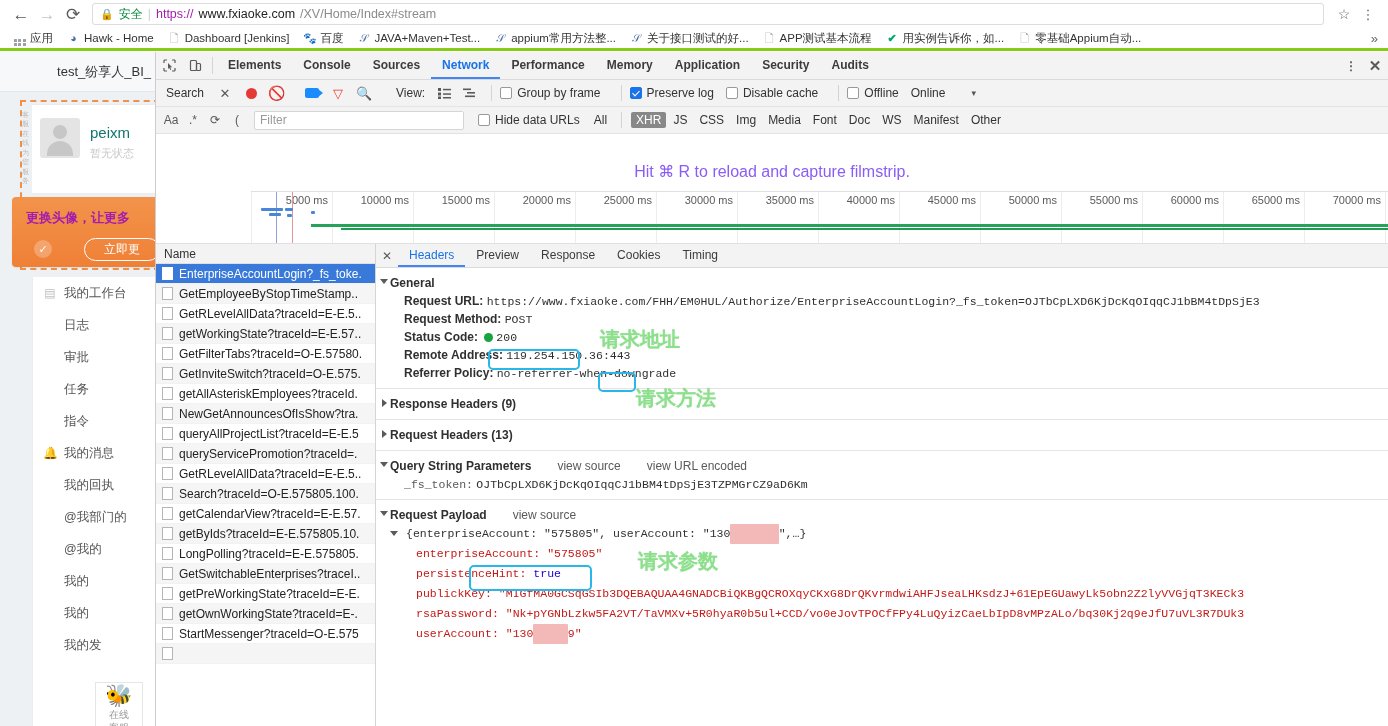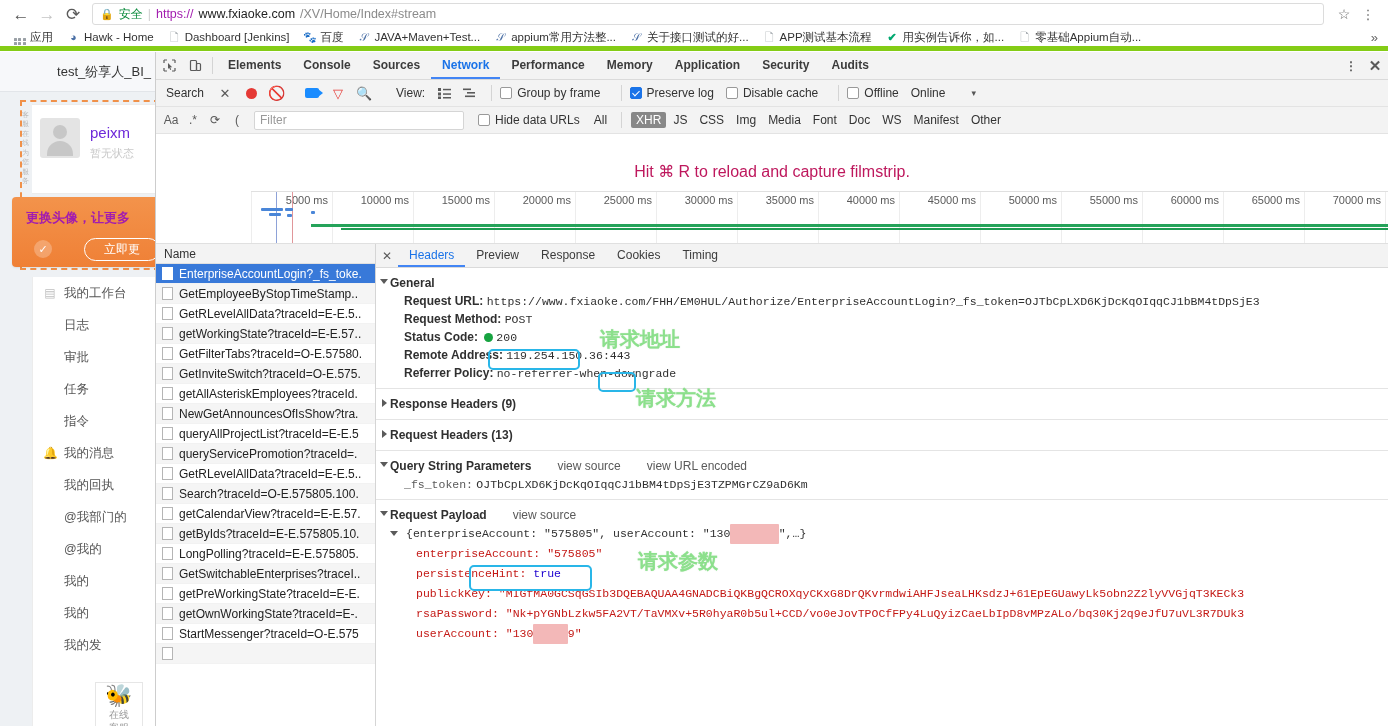--- a/index.html
+++ b/index.html
@@ -35,21 +35,21 @@
   #omnibox .url-main { color:#222; }
   #omnibox .url-tail { color:#8b8b8b; }
   #star-btn, #menu-btn {
     width:24px; height:24px; display:flex; align-items:center; justify-content:center;
     color:#666; font-size:14px;
   }
   #menu-btn { letter-spacing:0; font-size:13px; }
 
   #bookmarks-row {
     height:23px; display:flex; align-items:center; gap:0px;
-    padding:0 6px; border-bottom:5px solid #84cc16; background:#fff;
+    padding:0 6px; border-bottom:3px solid #84cc16; background:#fff;
     font-size:11.5px; color:#333; white-space:nowrap; overflow:hidden;
   }
   .bm {
     display:flex; align-items:center; gap:4px;
     padding:2px 7px; border-radius:2px; max-width:210px;
     overflow:hidden; text-overflow:ellipsis; white-space:nowrap;
   }
   .bm .fv { width:13px; height:13px; flex:0 0 13px; display:inline-block;
     font-size:11px; line-height:13px; text-align:center; }
   .apps-grid { display:inline-grid; grid-template-columns:repeat(3,3px);
@@ -74,21 +74,21 @@
   #vert-label { position:absolute; left:22px; top:58px; width:12px;
     font-size:7px; color:#bbb; line-height:1.35; letter-spacing:0; }
   #card { position:absolute; left:32px; top:52px; width:130px; height:90px;
     background:#fff; border:1px solid #ececec; border-left:none;}
   #avatar { position:absolute; left:40px; top:66px; width:40px; height:40px;
     border-radius:3px; background:#e4e4e4; }
   #avatar:before { content:""; position:absolute; left:13px; top:7px; width:14px; height:14px;
     border-radius:50%; background:#c7c7c7; }
   #avatar:after { content:""; position:absolute; left:7px; top:23px; width:26px; height:15px;
     border-radius:13px 13px 0 0; background:#c7c7c7; }
-  #user-name { position:absolute; left:90px; top:72px; font-size:15px; color:#6d28d9; white-space:nowrap;}
+  #user-name { position:absolute; left:90px; top:72px; font-size:15px; color:#0f766e; white-space:nowrap;}
   #user-status { position:absolute; left:90px; top:94px; font-size:11px; color:#c9c9c9; white-space:nowrap;}
   #promo { position:absolute; left:12px; top:145px; width:148px; height:70px;
     background:linear-gradient(180deg,#f3934b,#ef8036); border-radius:4px;
     box-shadow:0 1px 2px rgba(0,0,0,.08); }
   #promo-text { position:absolute; left:26px; top:157px; font-size:13px; color:#a21caf;
     font-weight:bold; white-space:nowrap; font-family:"Liberation Serif", serif;}
   #promo-btn { position:absolute; left:84px; top:186px; width:76px; height:23px;
     border:1px solid #fff; border-radius:12px; color:#fff; font-size:12px;
     display:flex; align-items:center; justify-content:center; white-space:nowrap;}
   #promo-check { position:absolute; left:34px; top:188px; width:18px; height:18px;
@@ -146,21 +146,21 @@
   .f-btn { width:22px; text-align:center; font-size:12px; color:#5a5a5a;}
   #filter-input { width:210px; height:19px; margin-left:6px; border:1px solid #d5d5d5;
     border-radius:2px; background:#fff; font-size:12px; color:#999; padding:0 5px;
     display:flex; align-items:center;}
   .ftype { font-size:12px; color:#333; padding:1px 5px; border-radius:2px; margin:0 1px; white-space:nowrap;}
   .ftype.sel { background:#888; color:#fff;}
 
   #dt-overview { height:110px; border-bottom:1px solid #e0e0e0; background:#fff;
     position:relative; overflow:hidden;}
   #filmstrip-hint { position:absolute; left:0; right:0; top:28px; text-align:center;
-    font-size:16px; color:#be185d;}
+    font-size:16px; color:#8b5cf6;}
   #timeline { position:absolute; left:95px; right:0; bottom:0; height:52px;
     border-top:1px solid #e0e0e0;}
   .tl-tick { position:absolute; top:0; bottom:0; width:1px; background:#ededed;}
   .tl-lab { position:absolute; top:2px; font-size:11px; color:#5a5a5a;
     transform:translateX(-100%); padding-right:4px; white-space:nowrap;}
   #tl-green { position:absolute; left:60px; right:0; top:32px; height:3px; background:#25a35a;}
   #tl-green2 { position:absolute; left:90px; right:0; top:36px; height:2px; background:#1f9b52;}
   .tl-vline-b { position:absolute; top:0; bottom:0; width:1px; background:#8ea2d8;}
   .tl-vline-r { position:absolute; top:0; bottom:0; width:1px; background:#e0969a;}
   .tl-bar { position:absolute; height:3px; background:#4a86d8; border-radius:1px;}

